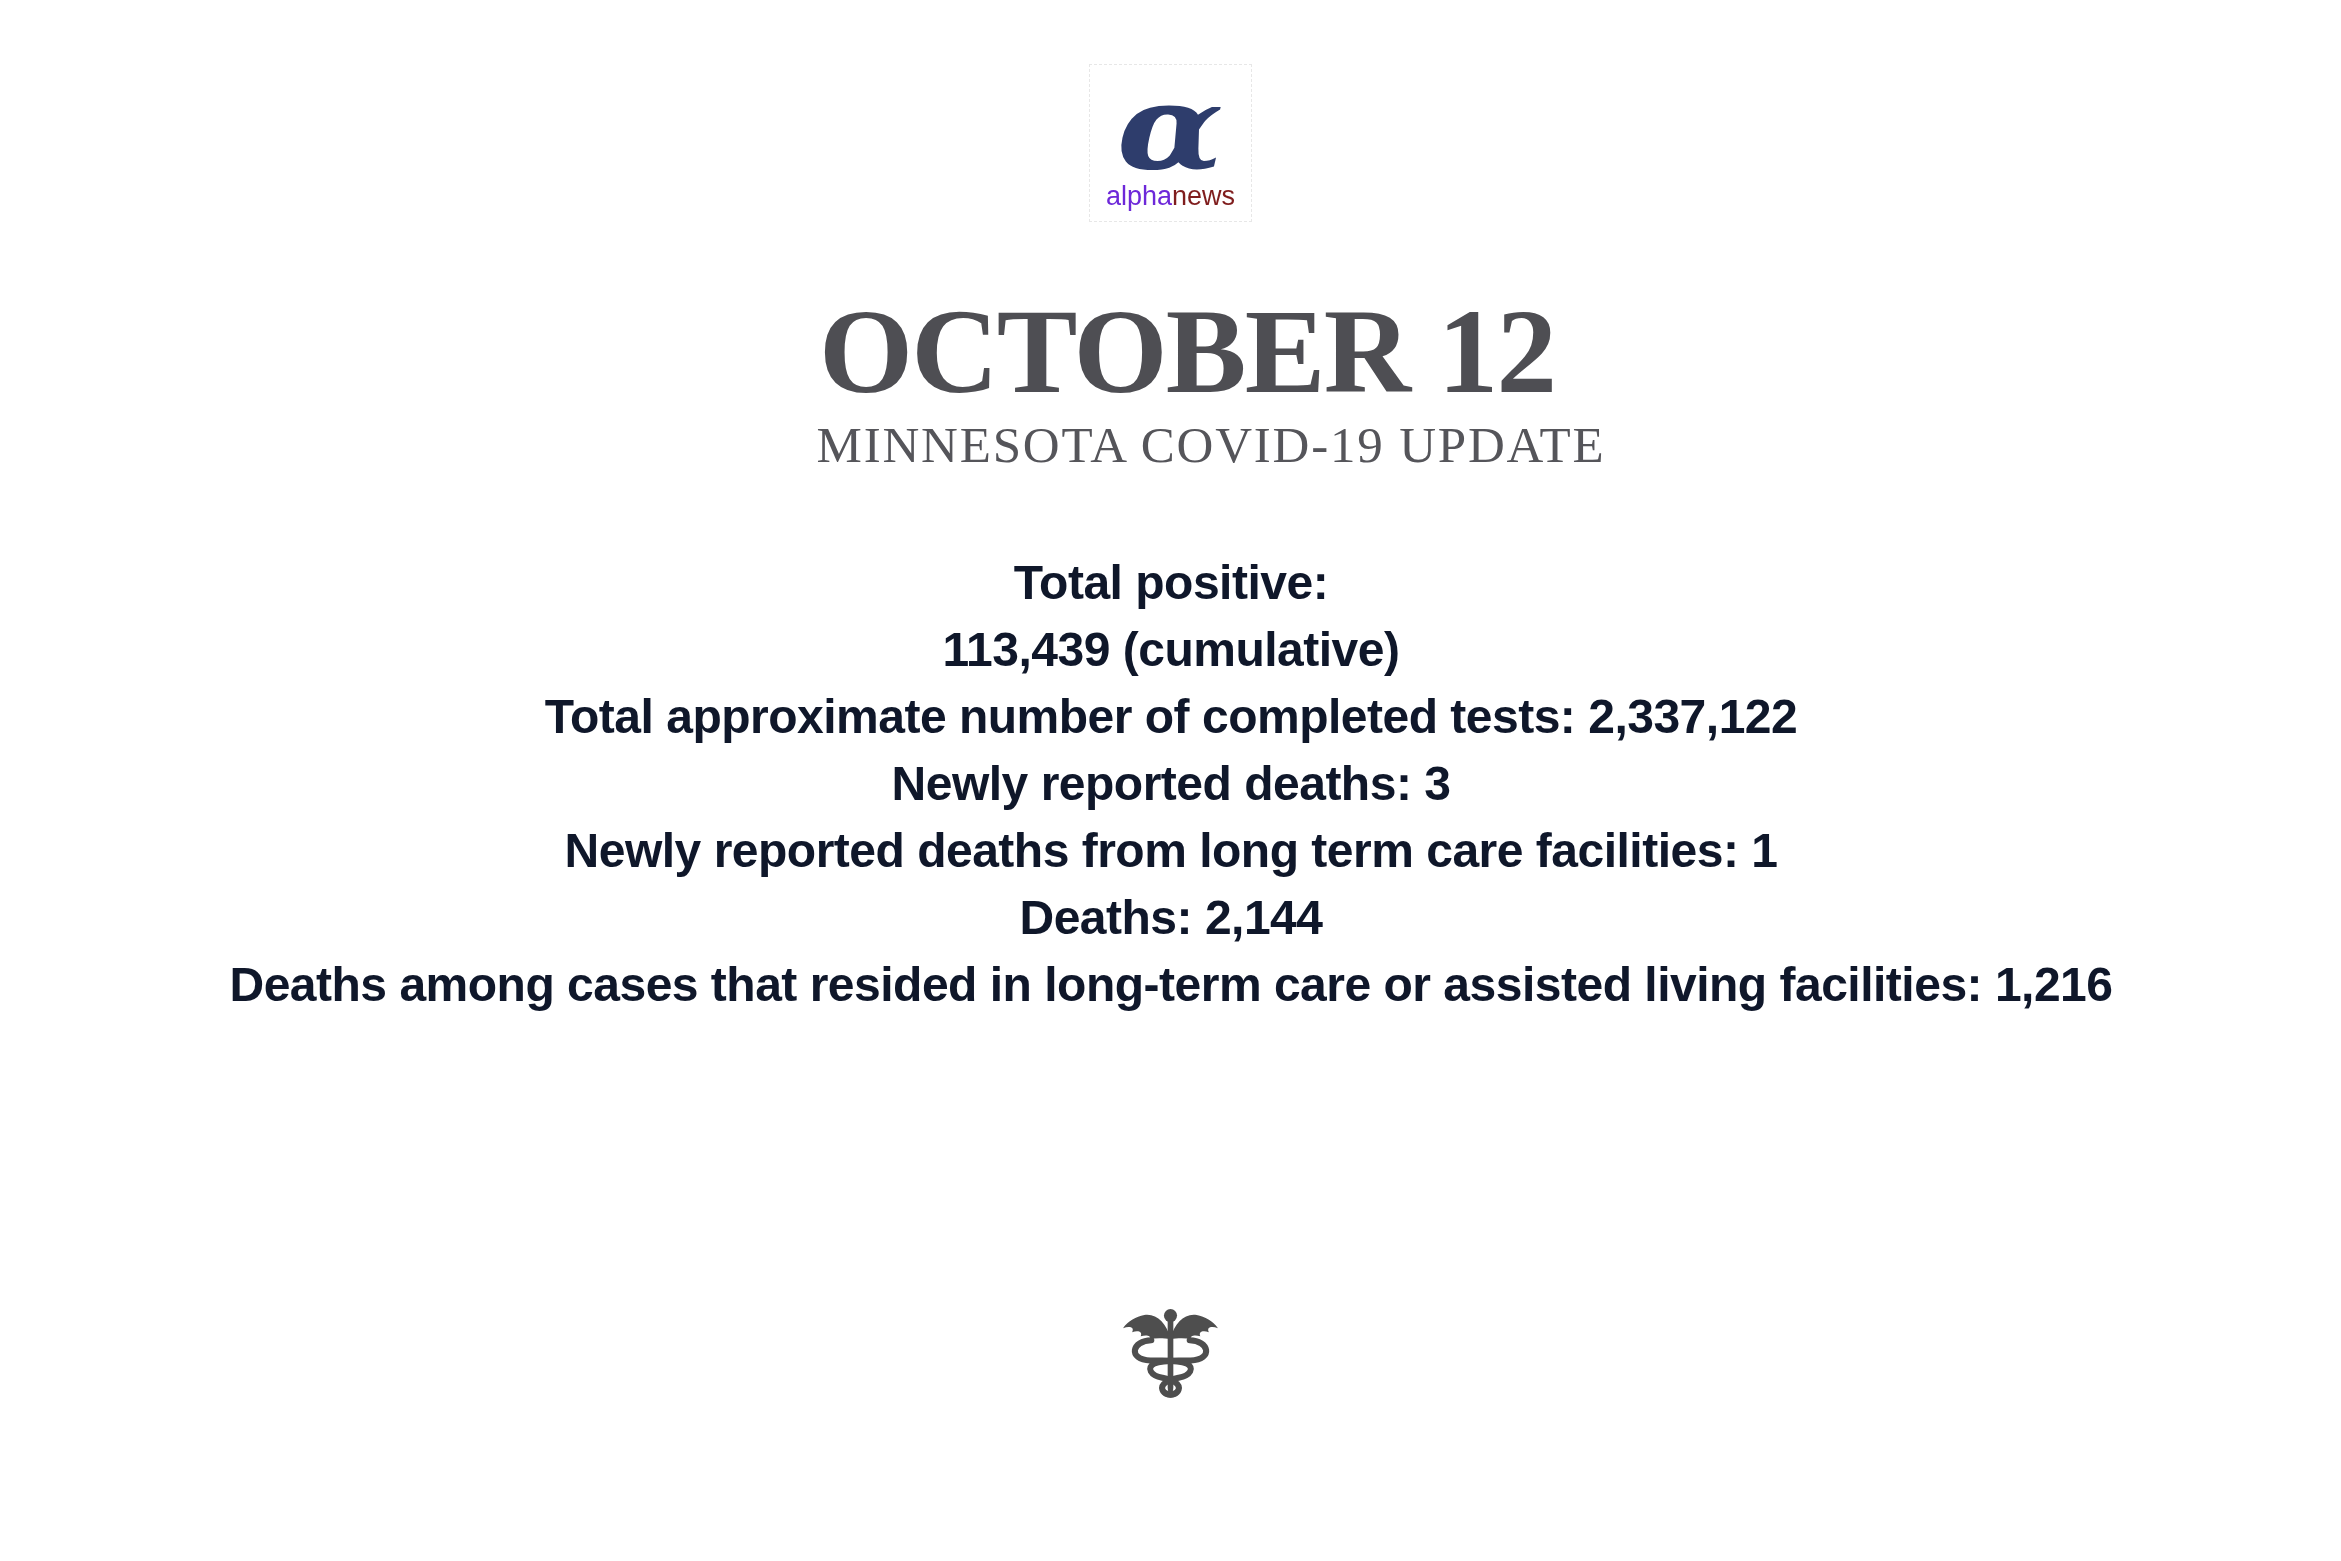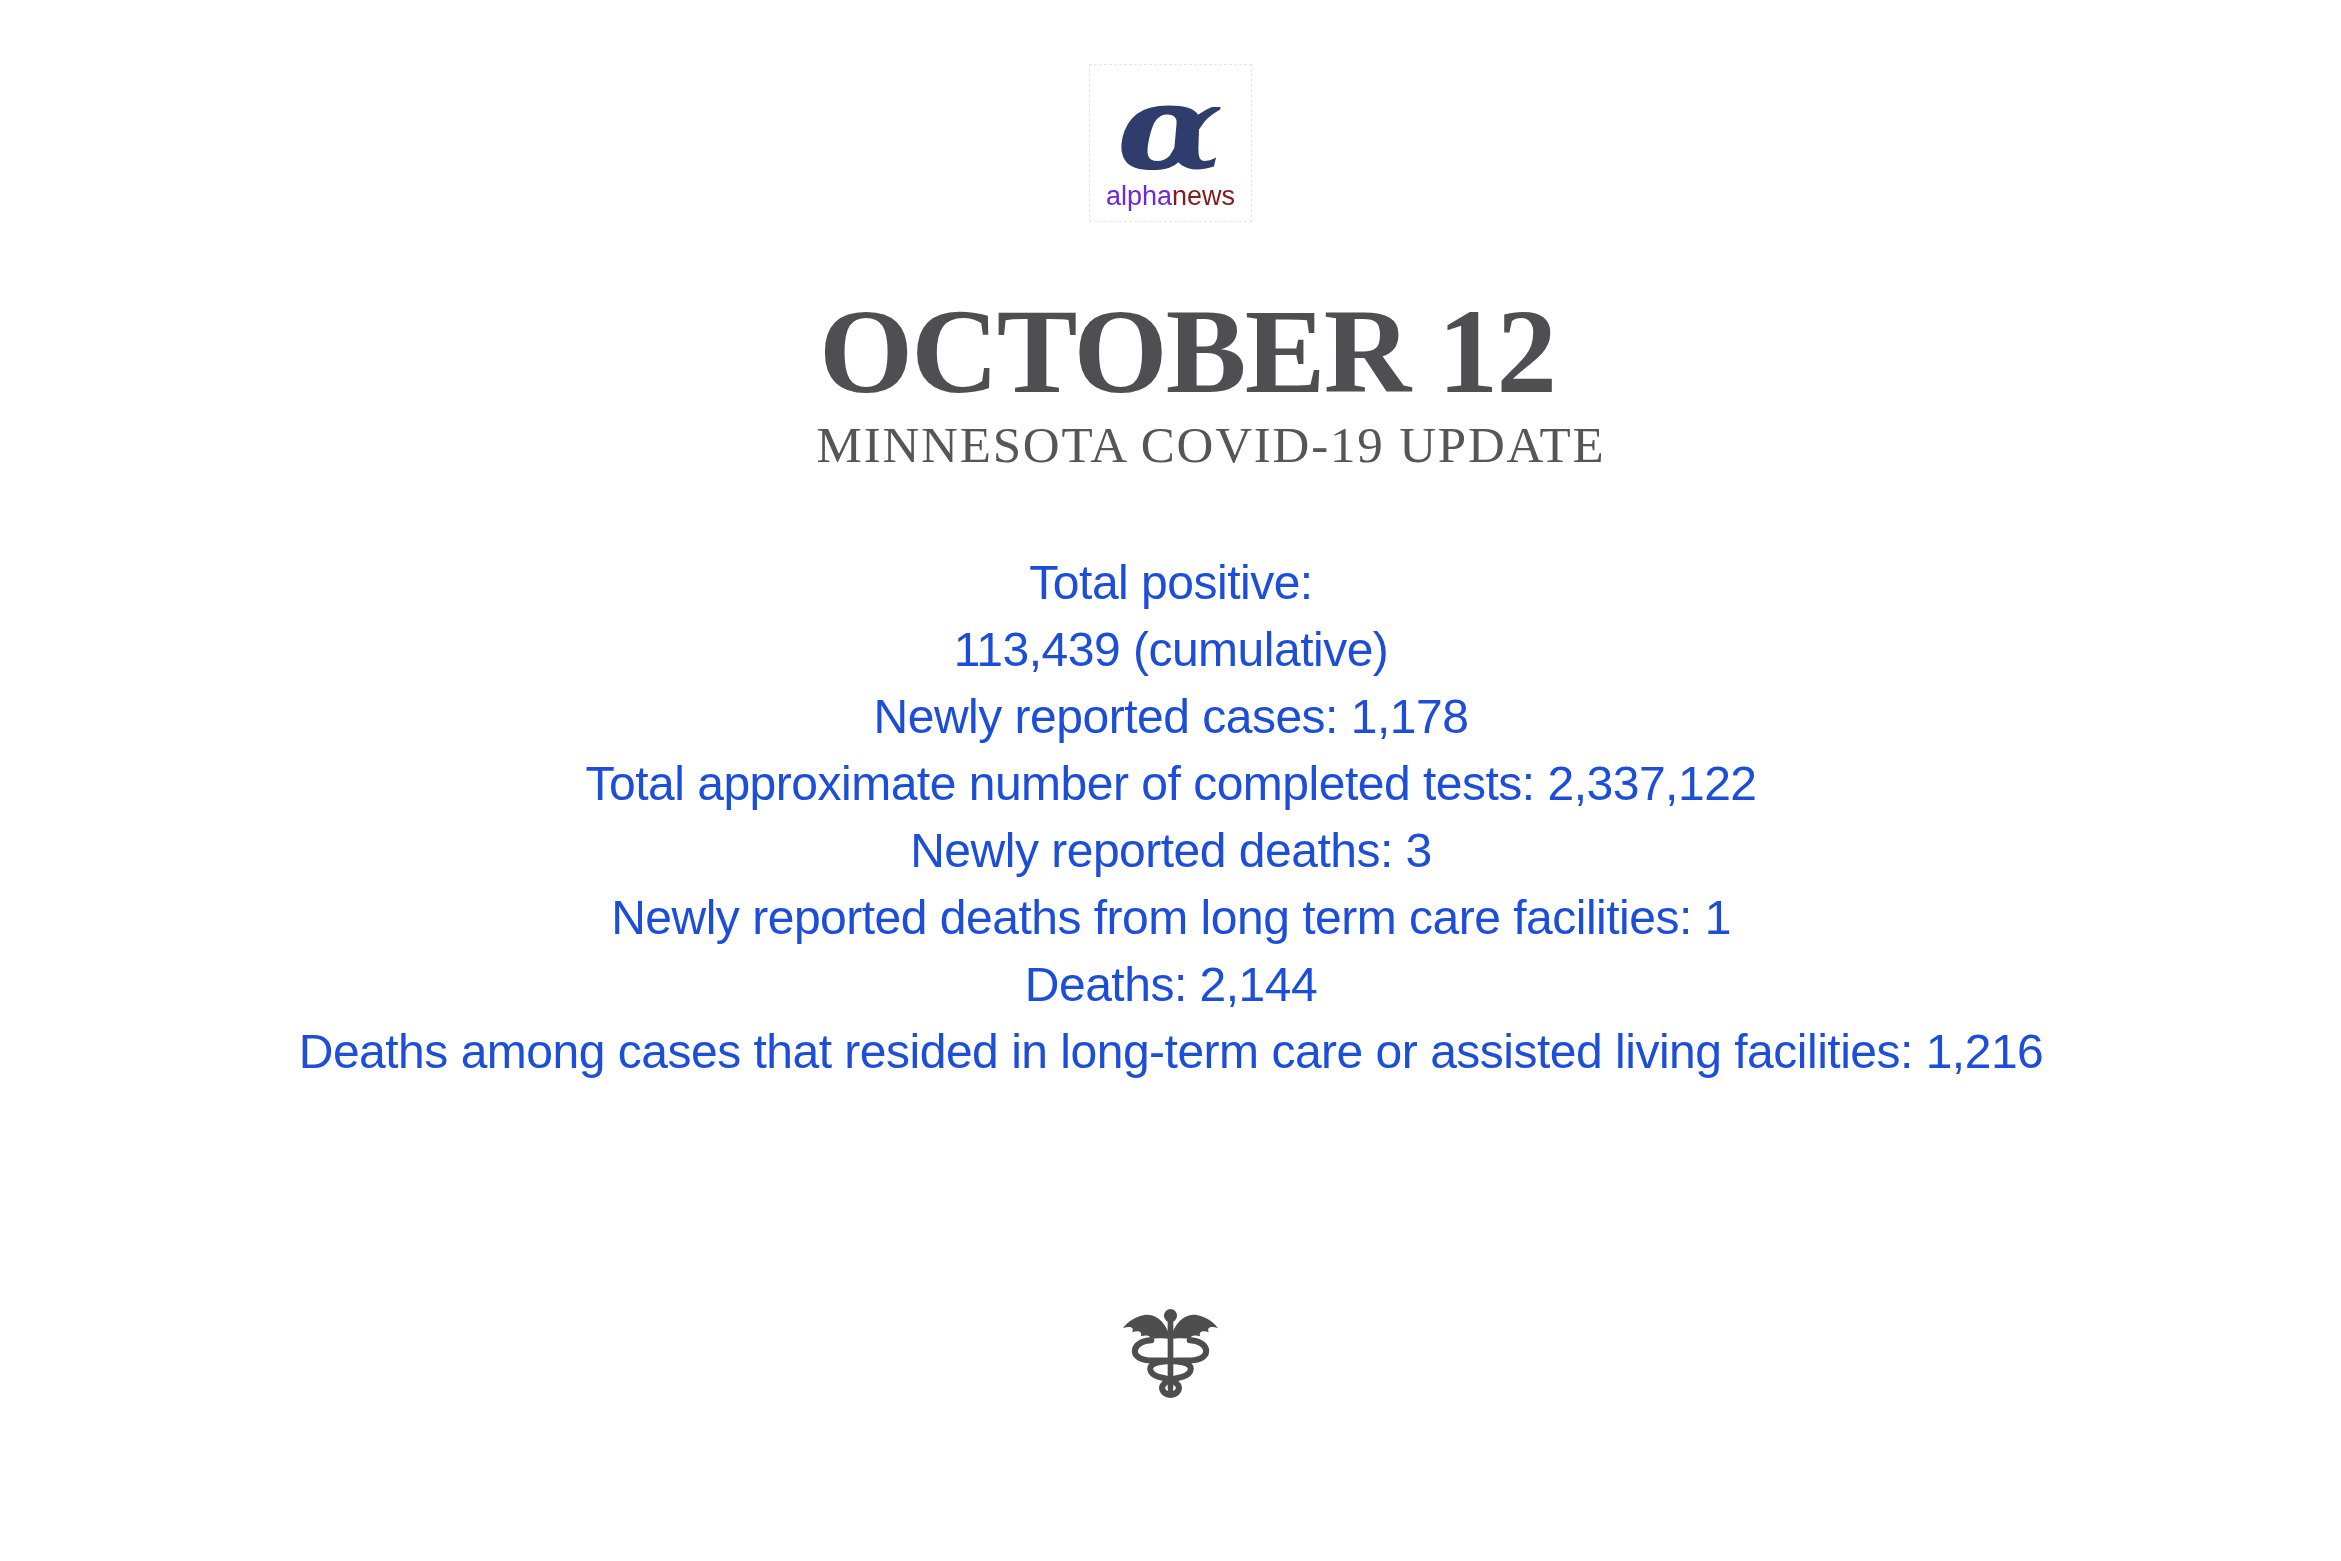--- a/index.html
+++ b/index.html
@@ -82,22 +82,22 @@
   .stats {
     position: absolute;
     top: 549px;
     left: 0;
     width: 100%;
     text-align: center;
   }
   .stat-line {
     font-size: 48px;
     line-height: 67px;
-    font-weight: normal;
-    color: #1d4ed8;
+    font-weight: bold;
+    color: #0f172a;
     letter-spacing: -0.5px;
     white-space: nowrap;
   }
 
   
   .caduceus-wrap {
     position: absolute;
     top: 1306px;
     left: 50%;
     margin-left: -51px;
@@ -116,21 +116,20 @@
       <span class="brand-alpha">alpha</span><span class="brand-news">news</span>
     </div>
   </div>
 
   <h1 class="title">OCTOBER 12</h1>
   <h2 class="subtitle">MINNESOTA COVID-19 UPDATE</h2>
 
   <div class="stats">
     <div class="stat-line">Total positive:</div>
     <div class="stat-line">113,439 (cumulative)</div>
-    <div class="stat-line">Newly reported cases: 1,178</div>
     <div class="stat-line">Total approximate number of completed tests: 2,337,122</div>
     <div class="stat-line">Newly reported deaths: 3</div>
     <div class="stat-line">Newly reported deaths from long term care facilities: 1</div>
     <div class="stat-line">Deaths: 2,144</div>
     <div class="stat-line">Deaths among cases that resided in long-term care or assisted living facilities: 1,216</div>
   </div>
 
   <div class="caduceus-wrap">
     <svg width="101" height="103" viewBox="0 0 100 100" xmlns="http://www.w3.org/2000/svg">
       <g fill="#4e4e4e" stroke="none">

